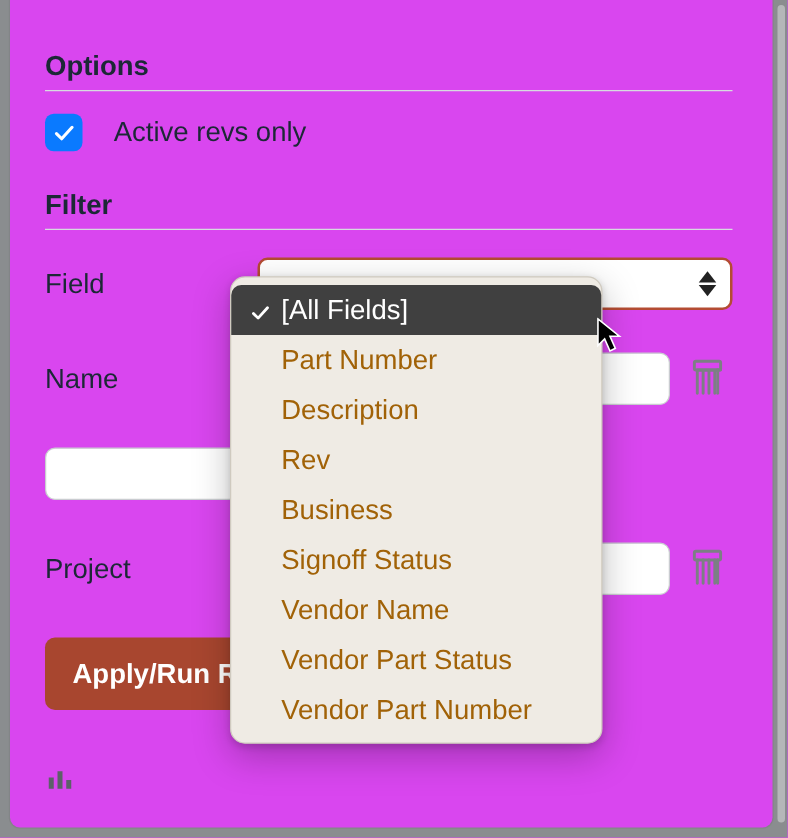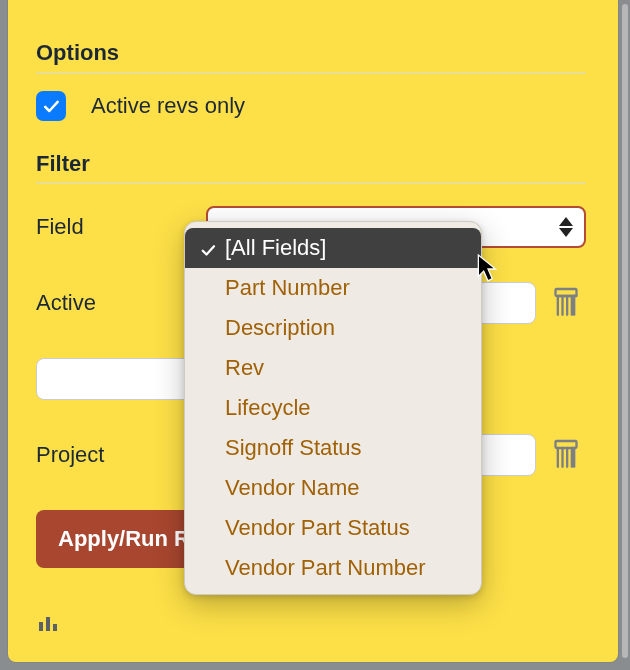--- a/index.html
+++ b/index.html
@@ -7,21 +7,21 @@
     font-family: -apple-system, BlinkMacSystemFont, "Segoe UI", Helvetica, Arial, sans-serif;
     background: #8a8d8f;
     width: 630px;
     height: 670px;
     position: relative;
     overflow: hidden;
   }
   .panel {
     position: absolute;
     left: 8px; top: 0; right: 12px; bottom: 8px;
-    background: #fde047;
+    background: #d946ef;
     border-radius: 0 0 8px 8px;
     padding: 24px 32px 0 28px;
     box-shadow: 0 0 0 1px rgba(0,0,0,0.05);
   }
   .vbar {
     position: absolute;
     right: 2px; top: 4px; bottom: 12px;
     width: 6px;
     background: #b5b7b9;
     border-radius: 3px;
@@ -194,21 +194,21 @@
     <div class="select-box">
       <div class="stepper">
         <div class="tri-up"></div>
         <div class="tri-down"></div>
       </div>
     </div>
   </div>
 
   
   <div class="form-row">
-    <div class="form-label">Active</div>
+    <div class="form-label">Name</div>
     <div class="text-input"></div>
     <svg class="brush" viewBox="0 0 24 28">
       <rect x="3" y="2" width="18" height="6" rx="1" fill="none" stroke="currentColor" stroke-width="2"></rect>
       <path d="M5 8 L5 24 M9 8 L9 24 M13 8 L13 24 M17 8 L17 24 M21 8 L5 8" fill="none" stroke="currentColor" stroke-width="2" stroke-linecap="round"></path>
       <path d="M19 8 L19 24" fill="none" stroke="currentColor" stroke-width="2" stroke-linecap="round"></path>
     </svg>
   </div>
 
   
   <div class="form-row">
@@ -256,21 +256,21 @@
   <div class="dd-item">
     <span></span>
       <span>Description</span>
   </div>
   <div class="dd-item">
     <span></span>
       <span>Rev</span>
   </div>
   <div class="dd-item">
     <span></span>
-      <span>Lifecycle</span>
+      <span>Business</span>
   </div>
   <div class="dd-item">
     <span></span>
       <span>Signoff Status</span>
   </div>
   <div class="dd-item">
     <span></span>
       <span>Vendor Name</span>
   </div>
   <div class="dd-item">

